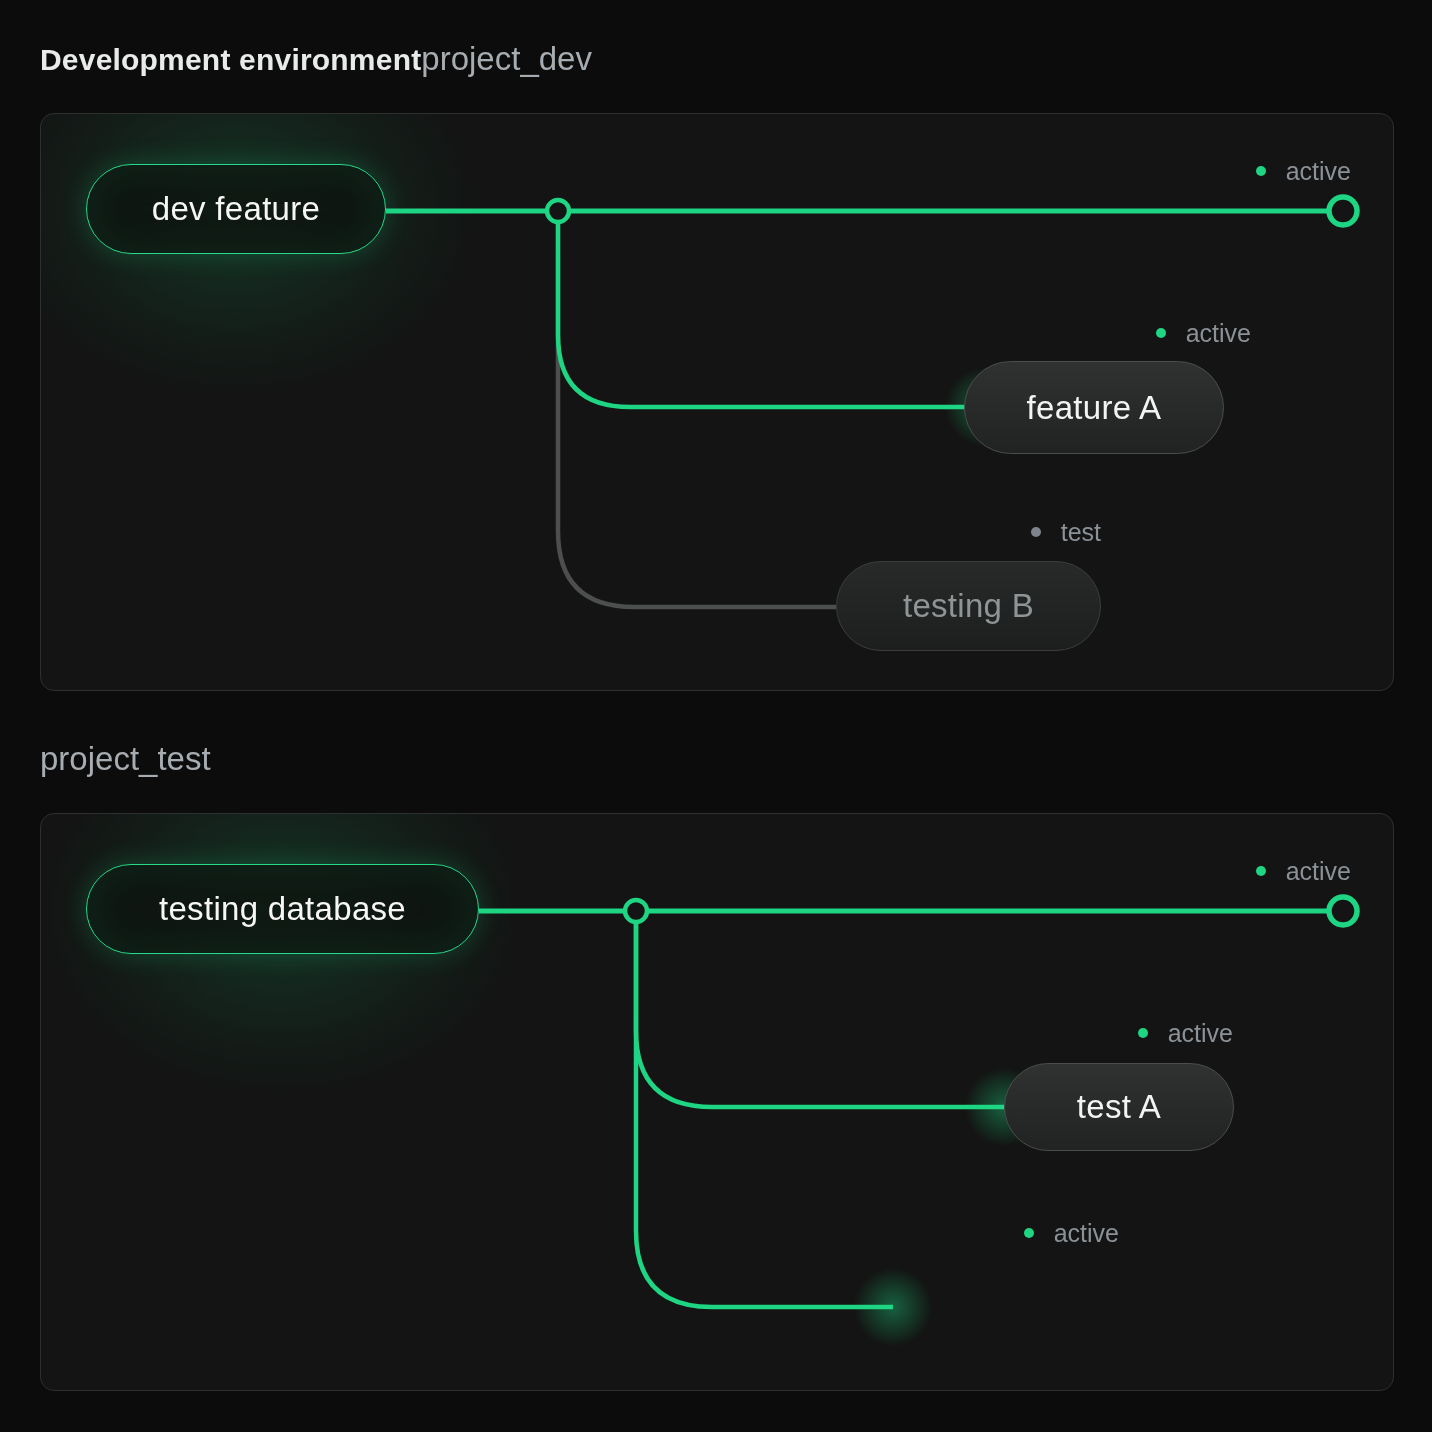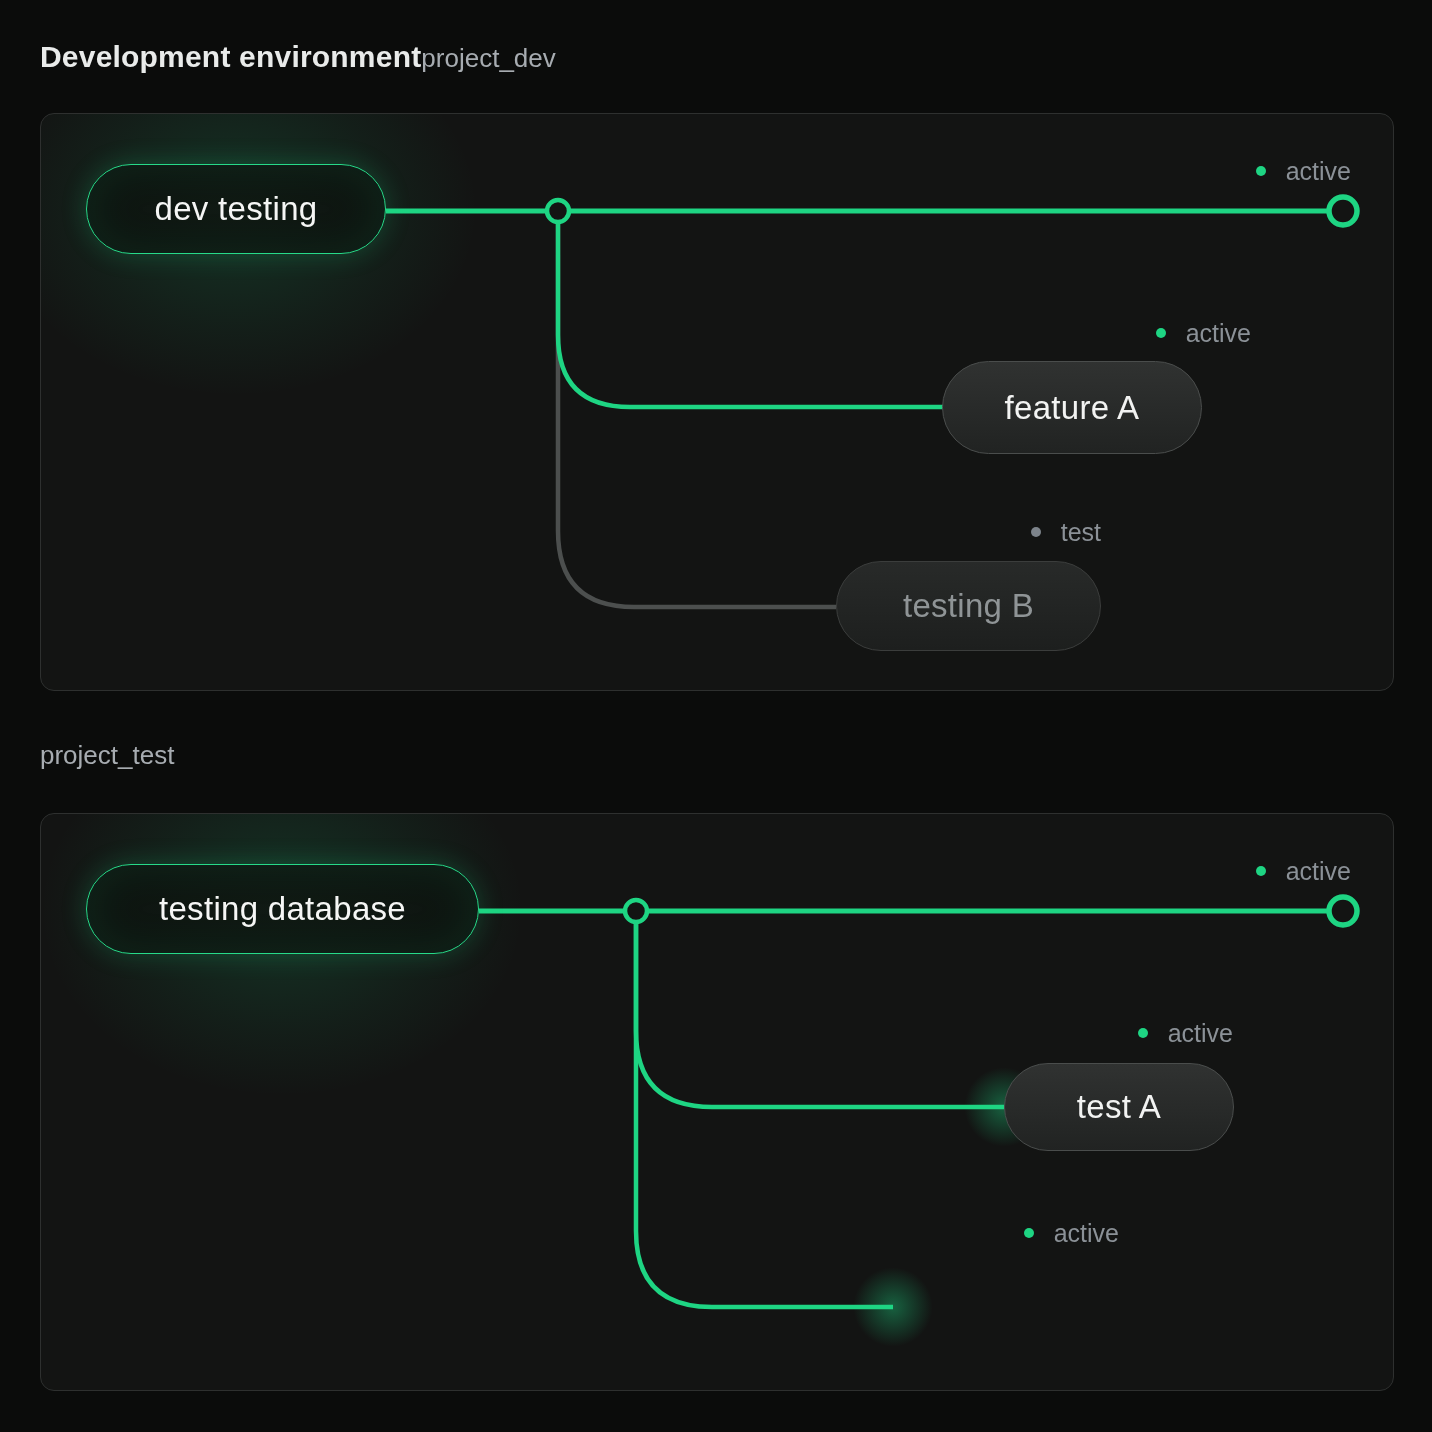--- a/index.html
+++ b/index.html
@@ -10,21 +10,21 @@
     -webkit-font-smoothing:antialiased;
   }
   .env-header{
     position:absolute;left:40px;width:1352px;
     display:flex;justify-content:flex-start;align-items:baseline;
   }
   .env-title{
     margin:0;font-size:30px;font-weight:700;letter-spacing:.2px;color:#e9ebea;
   }
   .project-label{
-    font-size:26px;font-weight:400;color:#a7acb1;
+    font-size:33px;font-weight:400;color:#a7acb1;
   }
   .panel{
     position:absolute;left:40px;width:1352px;height:576px;
     background:#131413;border:1.5px solid #2e302f;border-radius:14px;
     overflow:hidden;
   }
   .graph-svg{position:absolute;left:0;top:0;}
   .db-glow{
     position:absolute;width:620px;height:480px;pointer-events:none;
     background:radial-gradient(closest-side, rgba(30,213,131,0.17), rgba(30,213,131,0.055) 50%, rgba(30,213,131,0) 78%);
@@ -78,24 +78,24 @@
       <path d="M517,97 V417 Q517,493 593,493 H795" fill="none" stroke="#4c4f4e" stroke-width="4.5"></path>
       <path d="M345,97 H1302" fill="none" stroke="#1ed583" stroke-width="5"></path>
       <path d="M517,97 V221 Q517,293 589,293 H943" fill="none" stroke="#1ed583" stroke-width="4.5"></path>
       <circle cx="517" cy="97" r="11" fill="#131413" stroke="#1ed583" stroke-width="4.5"></circle>
       <circle cx="1302" cy="97" r="14" fill="#131413" stroke="#1ed583" stroke-width="5.5"></circle>
     </svg>
 
     <div class="edge-glow" style="left:888px;top:238px;"></div>
 
     <div class="pill pill-db" style="left:45px;top:50px;width:300px;height:90px;">
-      <span>dev testing</span>
+      <span>dev feature</span>
     </div>
 
-    <div class="pill pill-branch" style="left:901px;top:247px;width:260px;height:93px;">
+    <div class="pill pill-branch" style="left:923px;top:247px;width:260px;height:93px;">
       <span>feature A</span>
     </div>
 
     <div class="pill pill-branch pill-idle" style="left:795px;top:447px;width:265px;height:90px;">
       <span>testing B</span>
     </div>
 
     <div class="status" style="top:42px;right:42px;">
       <span class="dot dot-active"></span>
       <span class="status-text">active</span>

